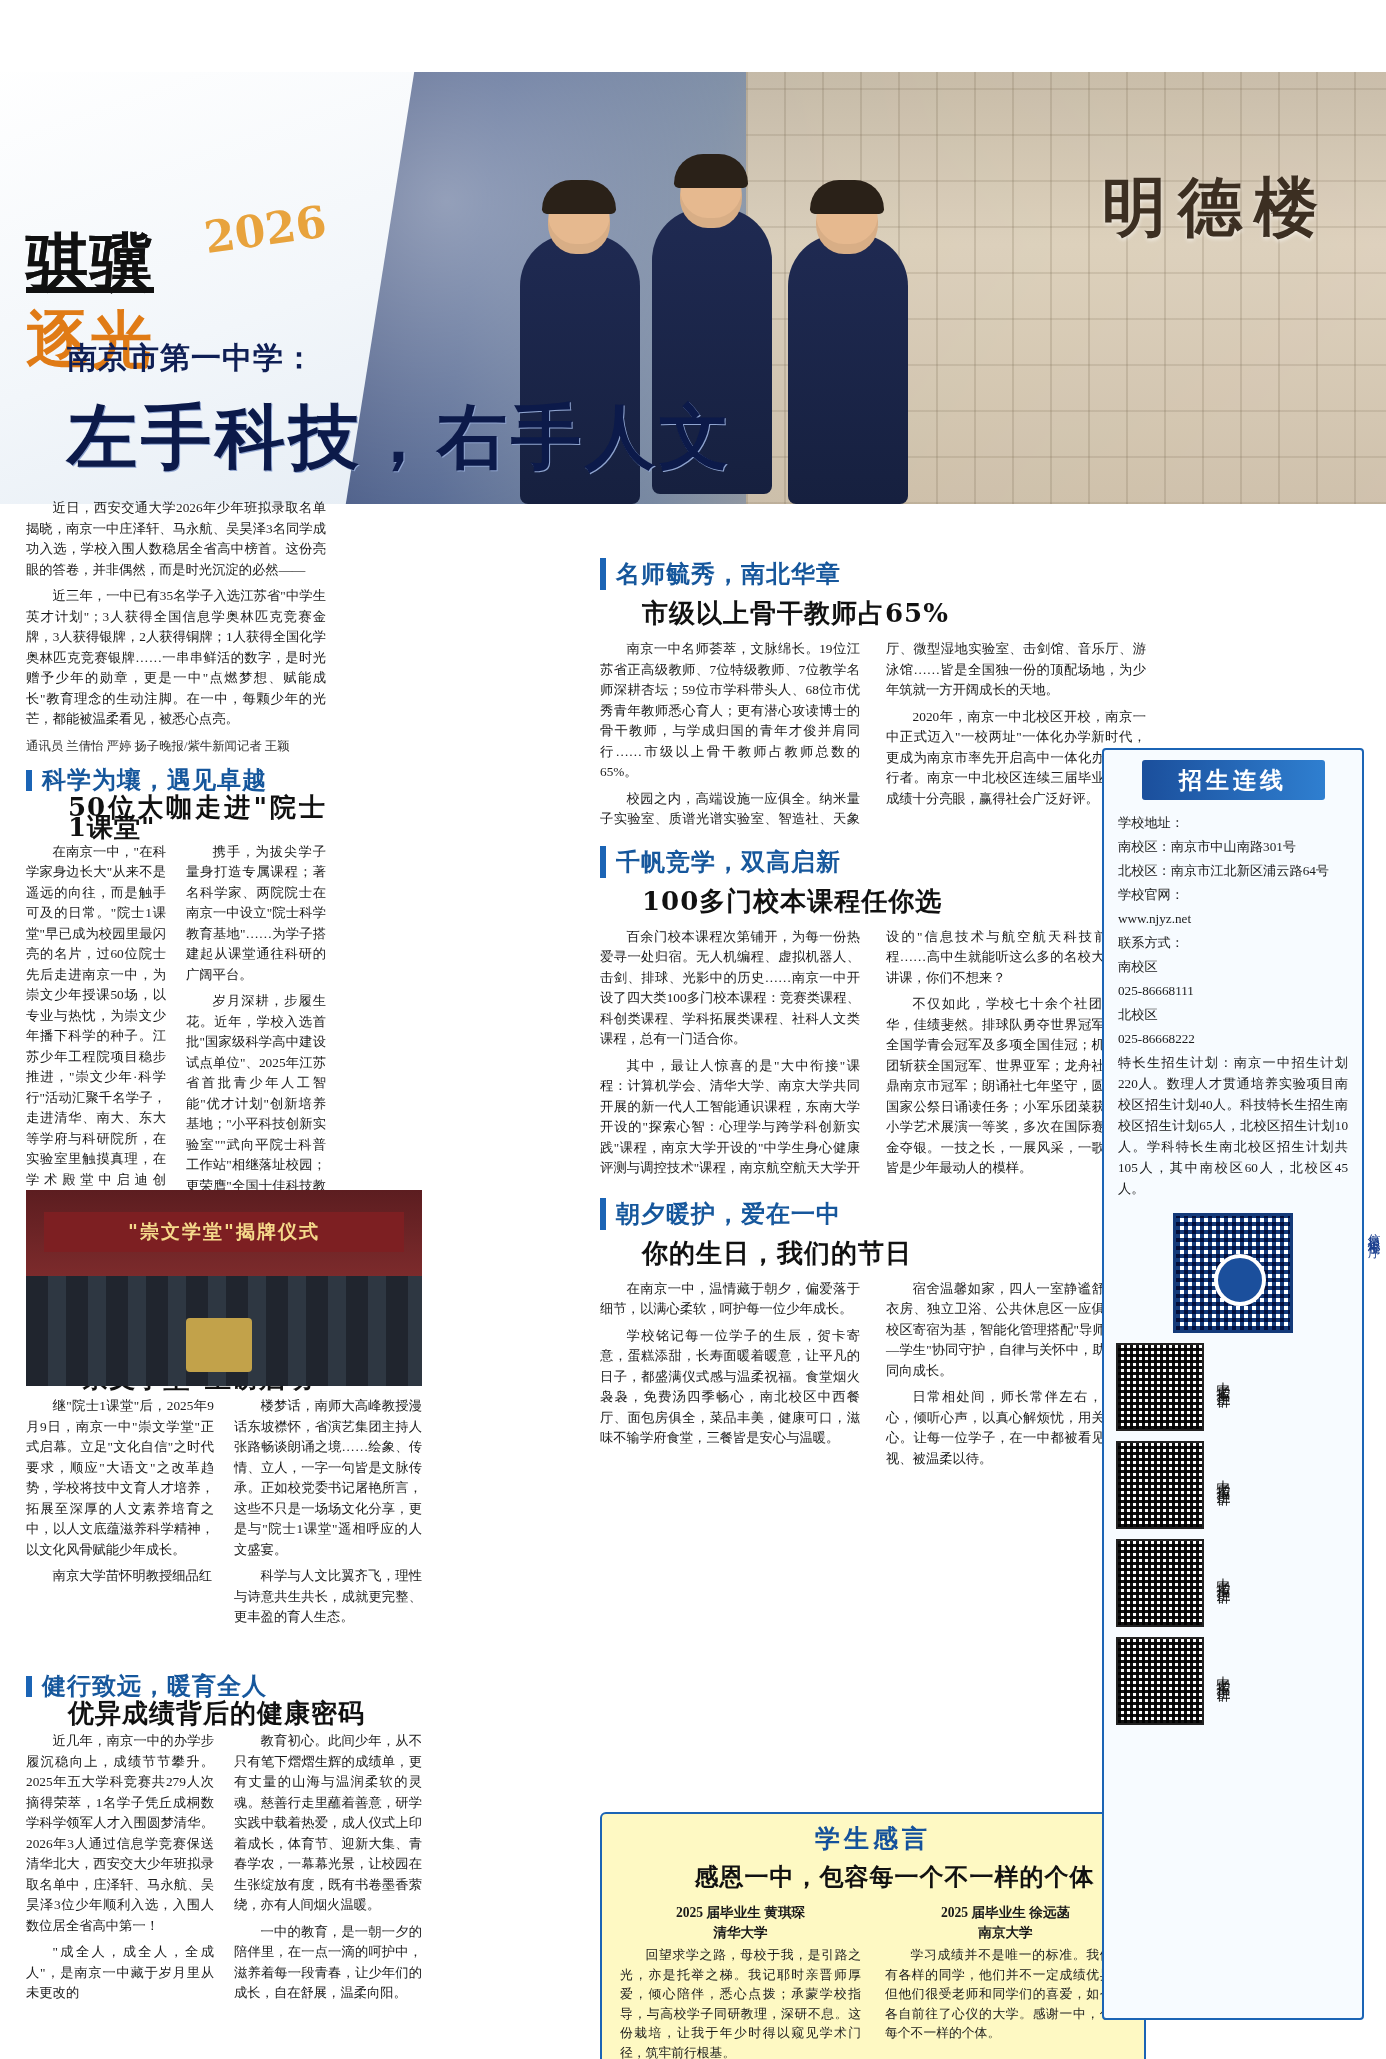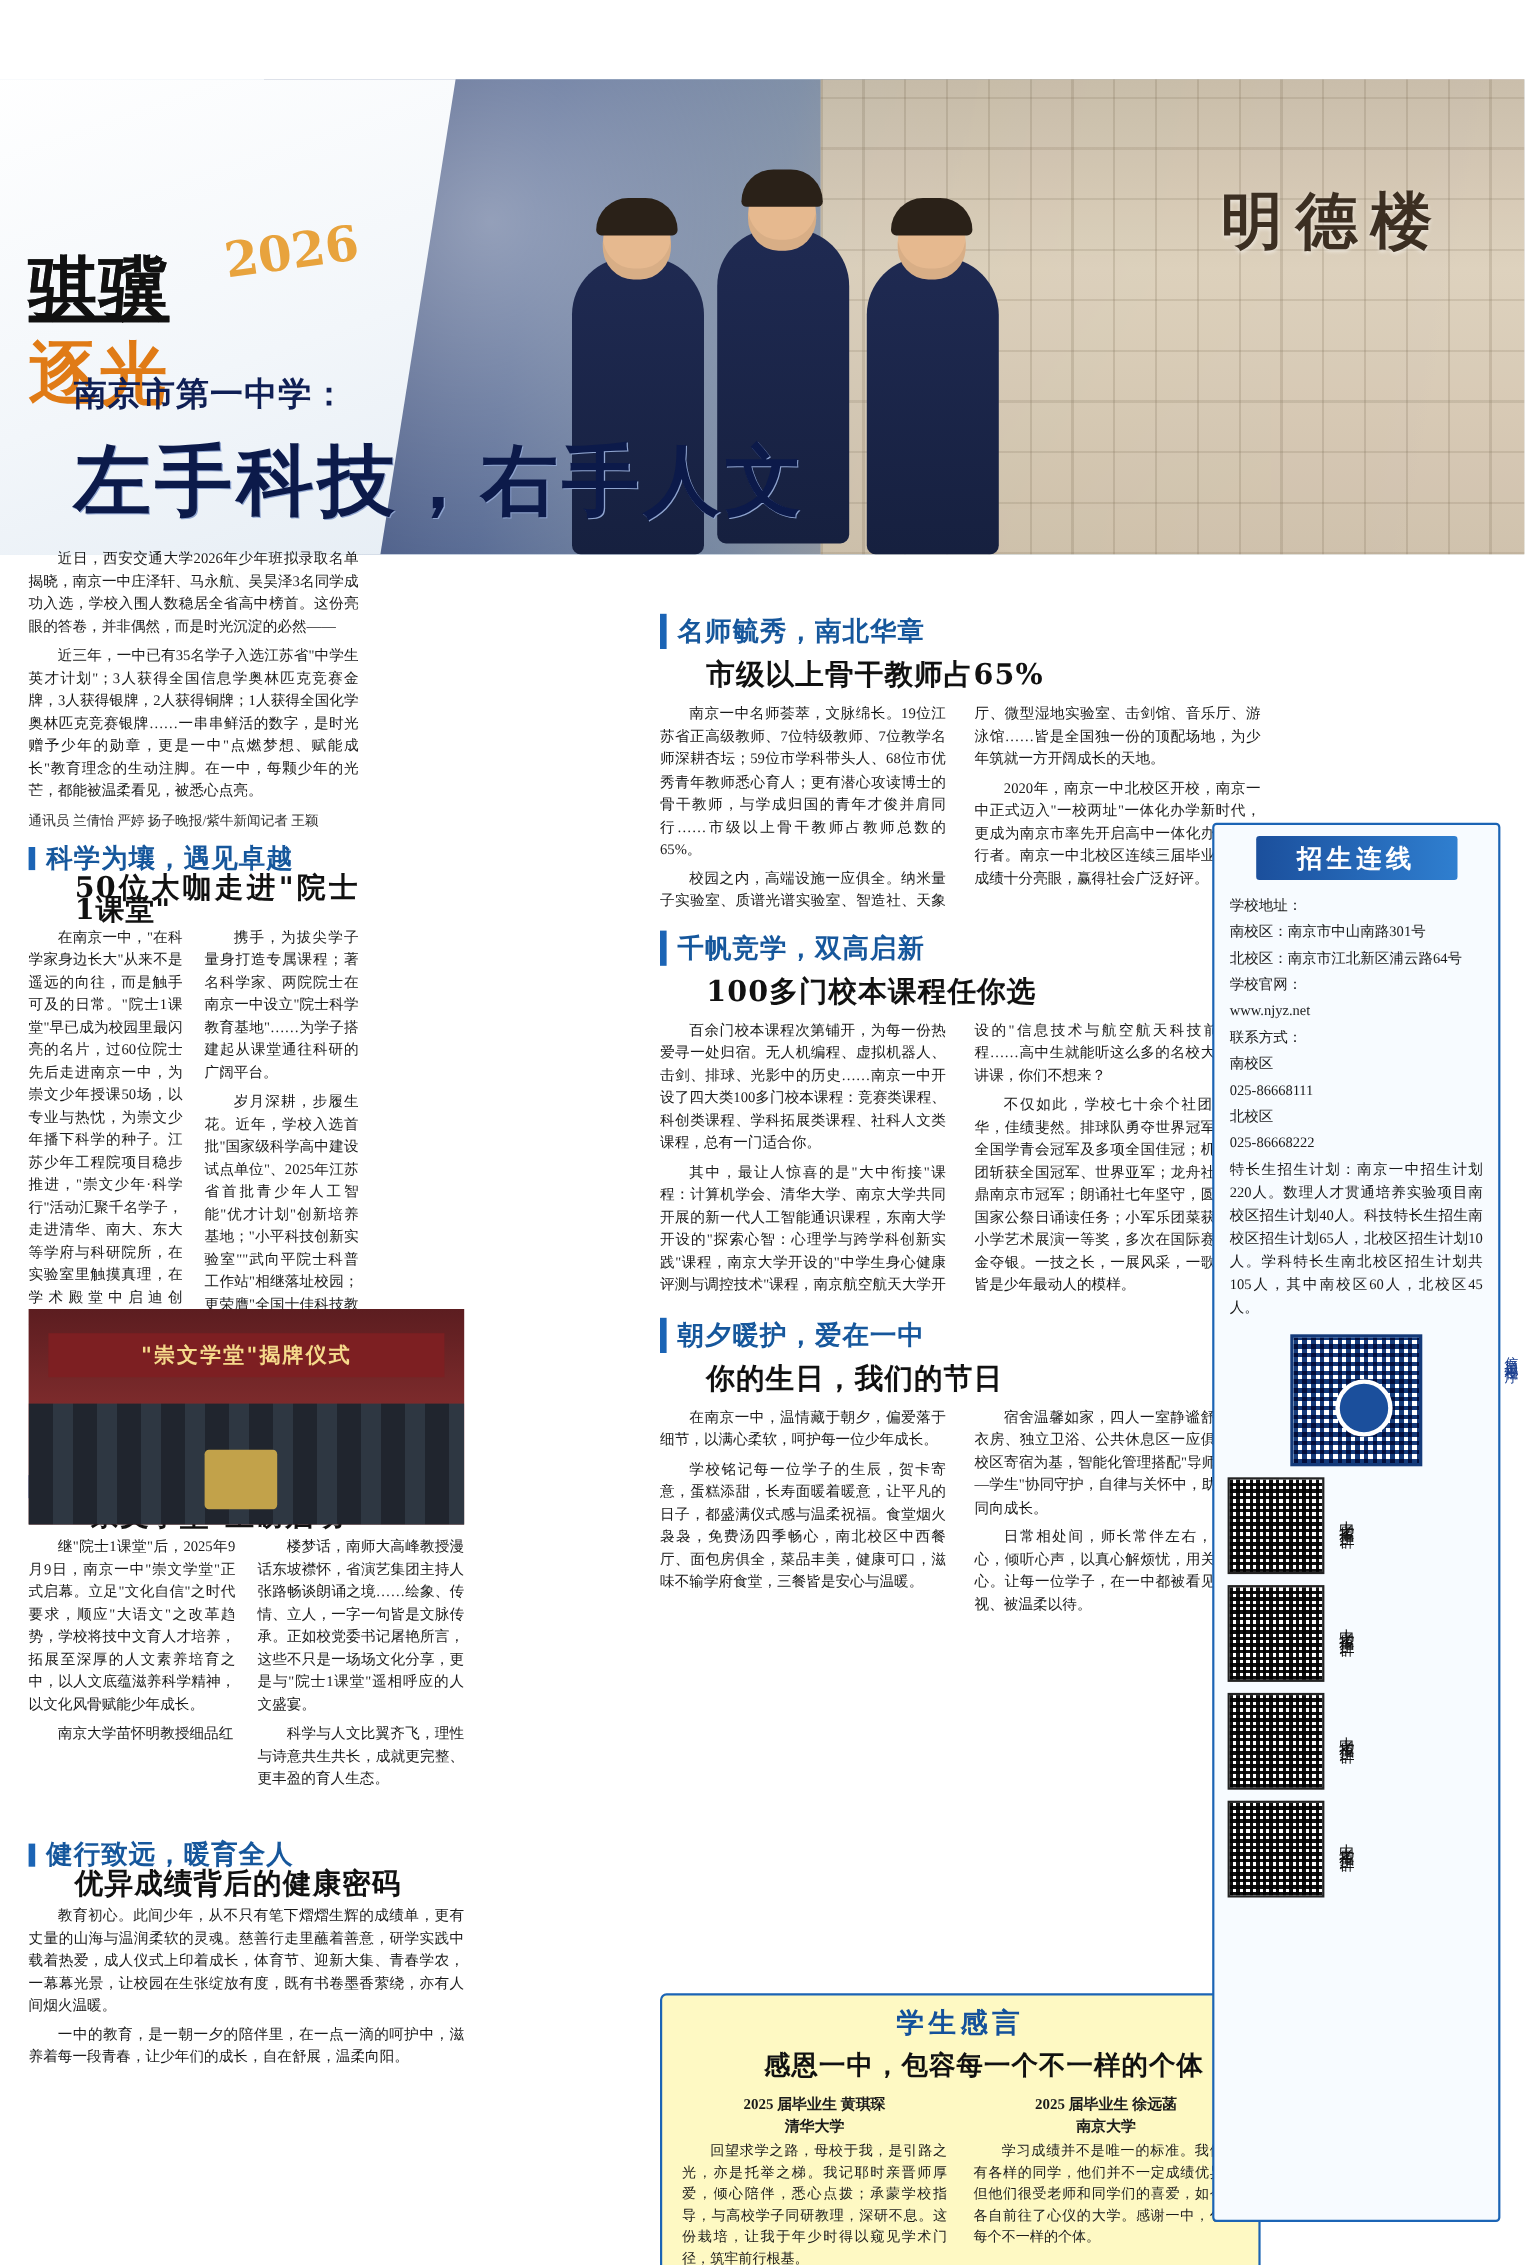--- a/index.html
+++ b/index.html
@@ -52,22 +52,22 @@
     position:absolute; top:0; right:0; width:640px; height:432px;
     background:linear-gradient(180deg,#c9bda9 0%, #ded2bd 40%, #cfc1ab 100%);
     opacity:.95;
   }
   .bldg:after{
     content:""; position:absolute; inset:0;
     background:repeating-linear-gradient(90deg, rgba(120,105,80,.22) 0 2px, transparent 2px 38px),
                repeating-linear-gradient(0deg, rgba(120,105,80,.18) 0 2px, transparent 2px 46px);
   }
   .bldg-name {
-    position:absolute; top:92px; right:72px;
-    font-size:56px; font-weight:bold; color:#3c2f22;
+    position:absolute; top:92px; right:56px;
+    font-size:64px; font-weight:bold; color:#3c2f22;
     font-family:"DejaVu Serif", serif; letter-spacing:12px;
     text-shadow:0 2px 4px rgba(255,255,255,.6);
   }
   .students {
     position:absolute; left:280px; top:92px; width:420px; height:340px;
   }
   .stu {
     position:absolute; bottom:0; width:120px; height:270px;
     background:linear-gradient(180deg,#1f2a52 0%, #16203f 100%);
     border-radius:52px 52px 8px 8px;
@@ -317,20 +317,24 @@
       </div>
     </div>
   </div>
 
   <div class="col" style="left:26px; top:1676px; width:396px;">
     <div class="sec-title">
       <span class="t1">健行致远，暖育全人</span>
       <span class="t2">优异成绩背后的健康密码</span>
     </div>
     <div class="bl-cols" style="margin-top:8px;">
+      <div>
+        <p>近几年，南京一中的办学步履沉稳向上，成绩节节攀升。2025年五大学科竞赛共279人次摘得荣萃，1名学子凭丘成桐数学科学领军人才入围圆梦清华。2026年3人通过信息学竞赛保送清华北大，西安交大少年班拟录取名单中，庄泽轩、马永航、吴昊泽3位少年顺利入选，入围人数位居全省高中第一！</p>
+        <p>"成全人，成全人，全成人"，是南京一中藏于岁月里从未更改的</p>
+      </div>
       <div>
         <p>教育初心。此间少年，从不只有笔下熠熠生辉的成绩单，更有丈量的山海与温润柔软的灵魂。慈善行走里蘸着善意，研学实践中载着热爱，成人仪式上印着成长，体育节、迎新大集、青春学农，一幕幕光景，让校园在生张绽放有度，既有书卷墨香萦绕，亦有人间烟火温暖。</p>
         <p>一中的教育，是一朝一夕的陪伴里，在一点一滴的呵护中，滋养着每一段青春，让少年们的成长，自在舒展，温柔向阳。</p>
       </div>
     </div>
   </div>
 
   <div class="centerCol">
 
     <div class="sec-block">

